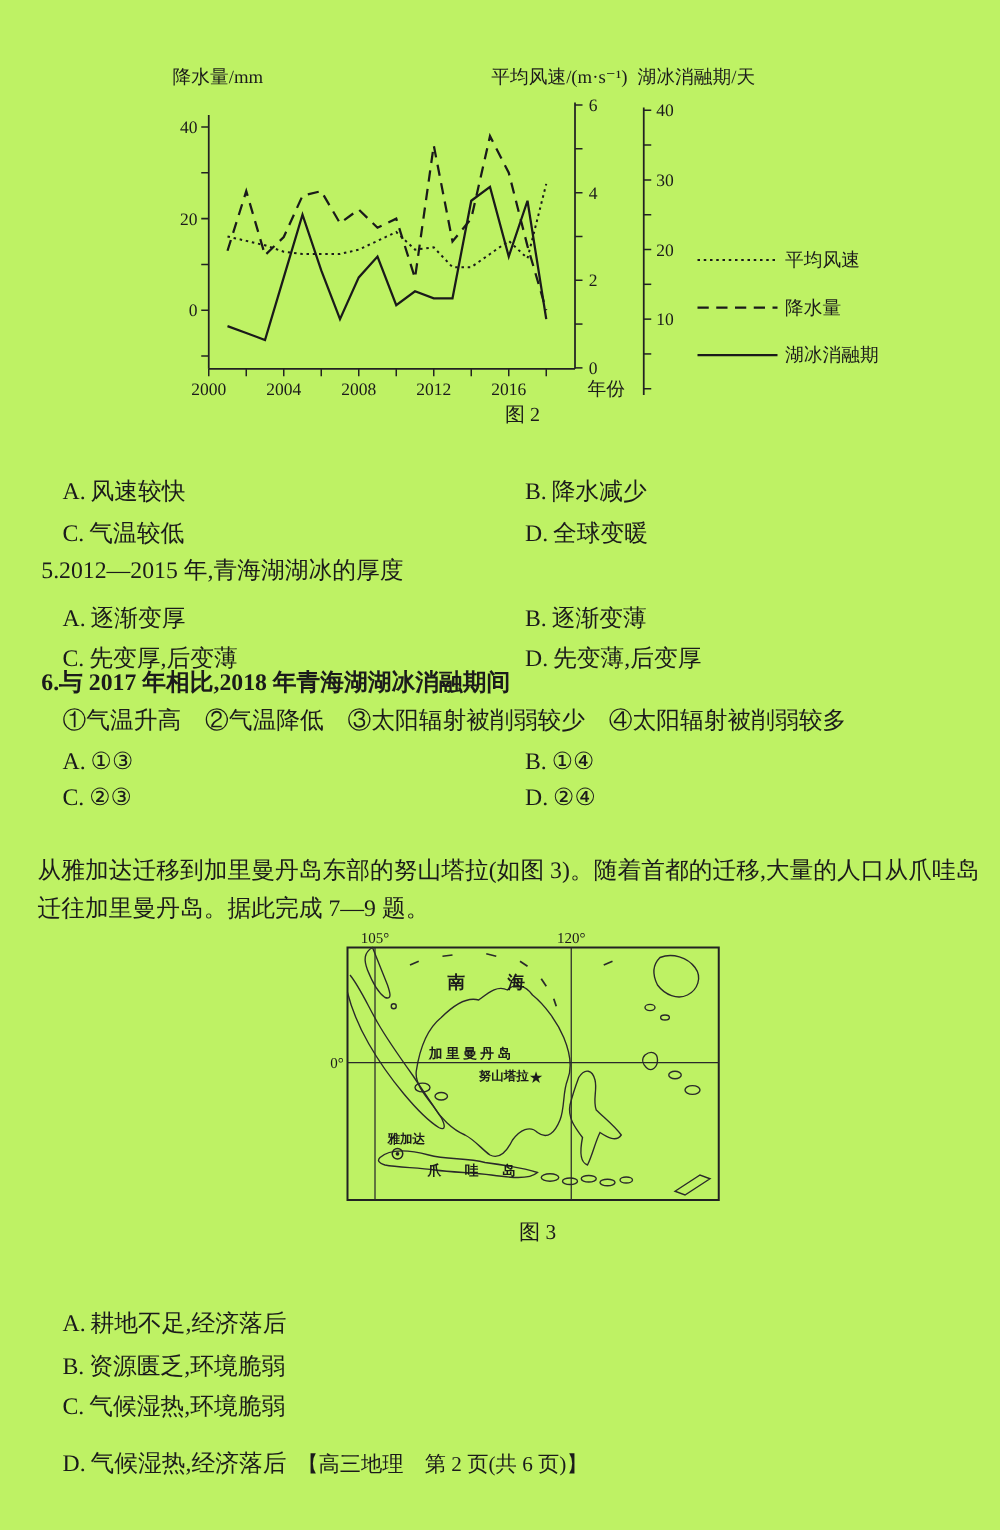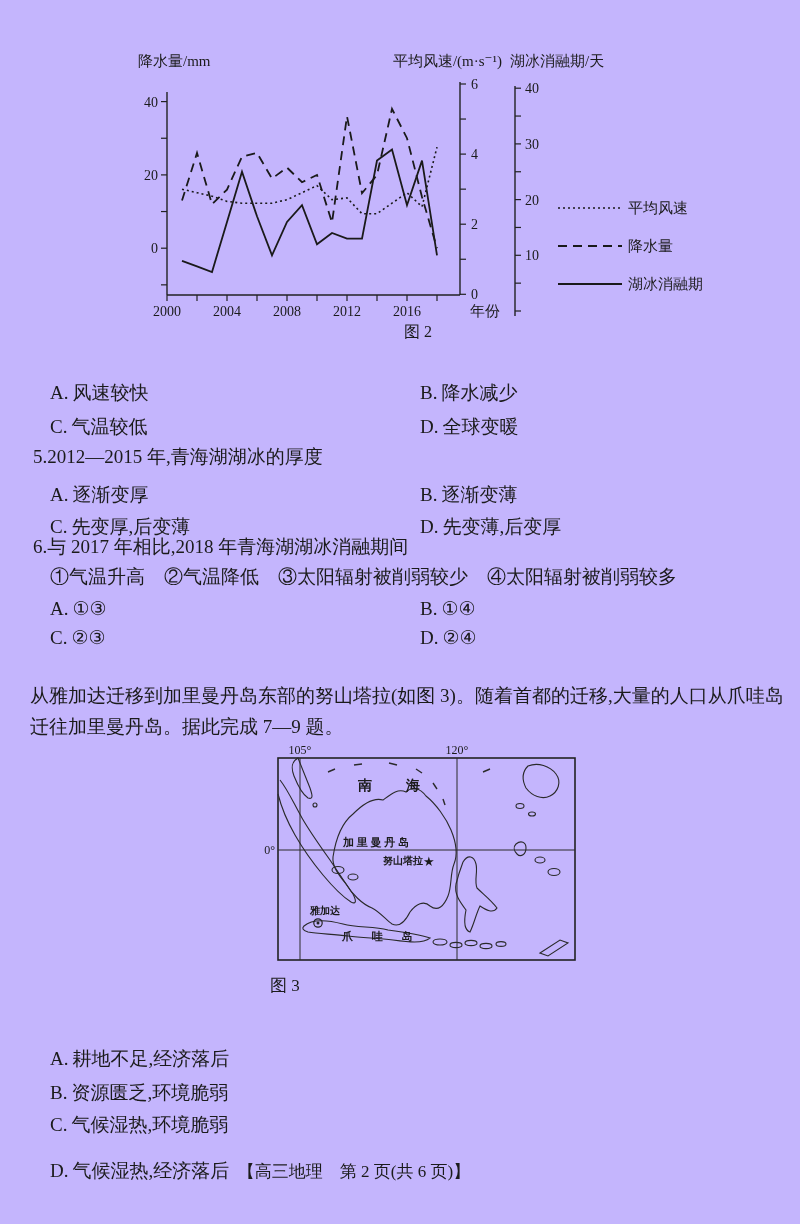--- a/index.html
+++ b/index.html
@@ -1,19 +1,19 @@
 <!DOCTYPE html>
 <html><head>
 <meta charset="utf-8">
 <style>
   html,body{margin:0;padding:0;}
   body{background:#e8e8e6;}
   #page{
     position:relative; width:800px; height:1224px; margin:0 auto;
-    background:#c4b5fd; color:#1b1b1b;
+    background:#bef264; color:#1b1b1b;
     font-family:"Liberation Serif","DejaVu Serif",serif;
     overflow:hidden;
   }
   .row{position:absolute; white-space:nowrap; font-size:19px; line-height:1.2;}
   .opt{position:absolute; white-space:nowrap; font-size:19px;}
   .optkey{margin-right:4px;}
   .passage-line{position:absolute; left:30px; width:748px; font-size:19px; white-space:nowrap;}
   .indent{ text-indent:2.1em; }
   .footer{position:absolute; left:0; top:1160px; width:708px; text-align:center; font-size:17px;}
   svg text{fill:#1b1b1b; font-family:"Liberation Serif","DejaVu Serif",serif;}
@@ -112,21 +112,21 @@
   <div class="opt" style="left:420px;top:414px;"><span class="optkey">D.</span><span>全球变暖</span></div>
 
   <div class="row" style="left:33px;top:446px;">
     <span>5.</span><span>2012—2015 年,青海湖湖冰的厚度</span>
   </div>
   <div class="opt" style="left:50px;top:482px;"><span class="optkey">A.</span><span>逐渐变厚</span></div>
   <div class="opt" style="left:420px;top:482px;"><span class="optkey">B.</span><span>逐渐变薄</span></div>
   <div class="opt" style="left:50px;top:514px;"><span class="optkey">C.</span><span>先变厚,后变薄</span></div>
   <div class="opt" style="left:420px;top:514px;"><span class="optkey">D.</span><span>先变薄,后变厚</span></div>
 
-  <div class="row" style="left:33px;top:536px;">
+  <div class="row" style="left:33px;top:536px;font-weight:bold;">
     <span>6.</span><span>与 2017 年相比,2018 年青海湖湖冰消融期间</span>
   </div>
   <div class="row" style="left:50px;top:566px;">①气温升高　②气温降低　③太阳辐射被削弱较少　④太阳辐射被削弱较多</div>
   <div class="opt" style="left:50px;top:597px;"><span class="optkey">A.</span><span>①③</span></div>
   <div class="opt" style="left:420px;top:597px;"><span class="optkey">B.</span><span>①④</span></div>
   <div class="opt" style="left:50px;top:626px;"><span class="optkey">C.</span><span>②③</span></div>
   <div class="opt" style="left:420px;top:626px;"><span class="optkey">D.</span><span>②④</span></div>
 
   <div class="passage-line" style="top:683px;">从雅加达迁移到加里曼丹岛东部的努山塔拉(如图 3)。随着首都的迁移,大量的人口从爪哇岛</div>
   <div class="passage-line" style="top:714px;">迁往加里曼丹岛。据此完成 7—9 题。</div>
@@ -188,21 +188,21 @@
     <text x="85" y="104" font-size="11" font-weight="bold">加 里 曼 丹 岛</text>
     <text x="125" y="122" font-size="10" font-weight="bold">努山塔拉</text>
     <text x="165" y="124" font-size="13">★</text>
     <text x="52" y="172" font-size="10" font-weight="bold">雅加达</text>
     <g>
       <circle cx="60" cy="181" r="4.2" fill="none" stroke="#222" stroke-width="1.2"></circle>
       <circle cx="60" cy="181" r="1.5" fill="#222"></circle>
     </g>
     <text x="84" y="198" font-size="11" font-weight="bold" letter-spacing="8">爪 哇 岛</text>
   </svg>
-  <div class="row" style="left:270px;top:976px;width:320px;text-align:left;white-space:normal;font-size:17px;">图 3</div>
+  <div class="row" style="left:270px;top:976px;width:320px;text-align:center;white-space:normal;font-size:17px;">图 3</div>
 
   <div class="opt" style="left:50px;top:1046px;"><span class="optkey">A.</span><span>耕地不足,经济落后</span></div>
   <div class="opt" style="left:50px;top:1080px;"><span class="optkey">B.</span><span>资源匮乏,环境脆弱</span></div>
   <div class="opt" style="left:50px;top:1112px;"><span class="optkey">C.</span><span>气候湿热,环境脆弱</span></div>
   <div class="opt" style="left:50px;top:1140px;margin-top:18px;"><span class="optkey">D.</span><span>气候湿热,经济落后</span></div>
 
   <div class="footer">【高三地理　第 2 页(共 6 页)】</div>
 
 </div>
 

